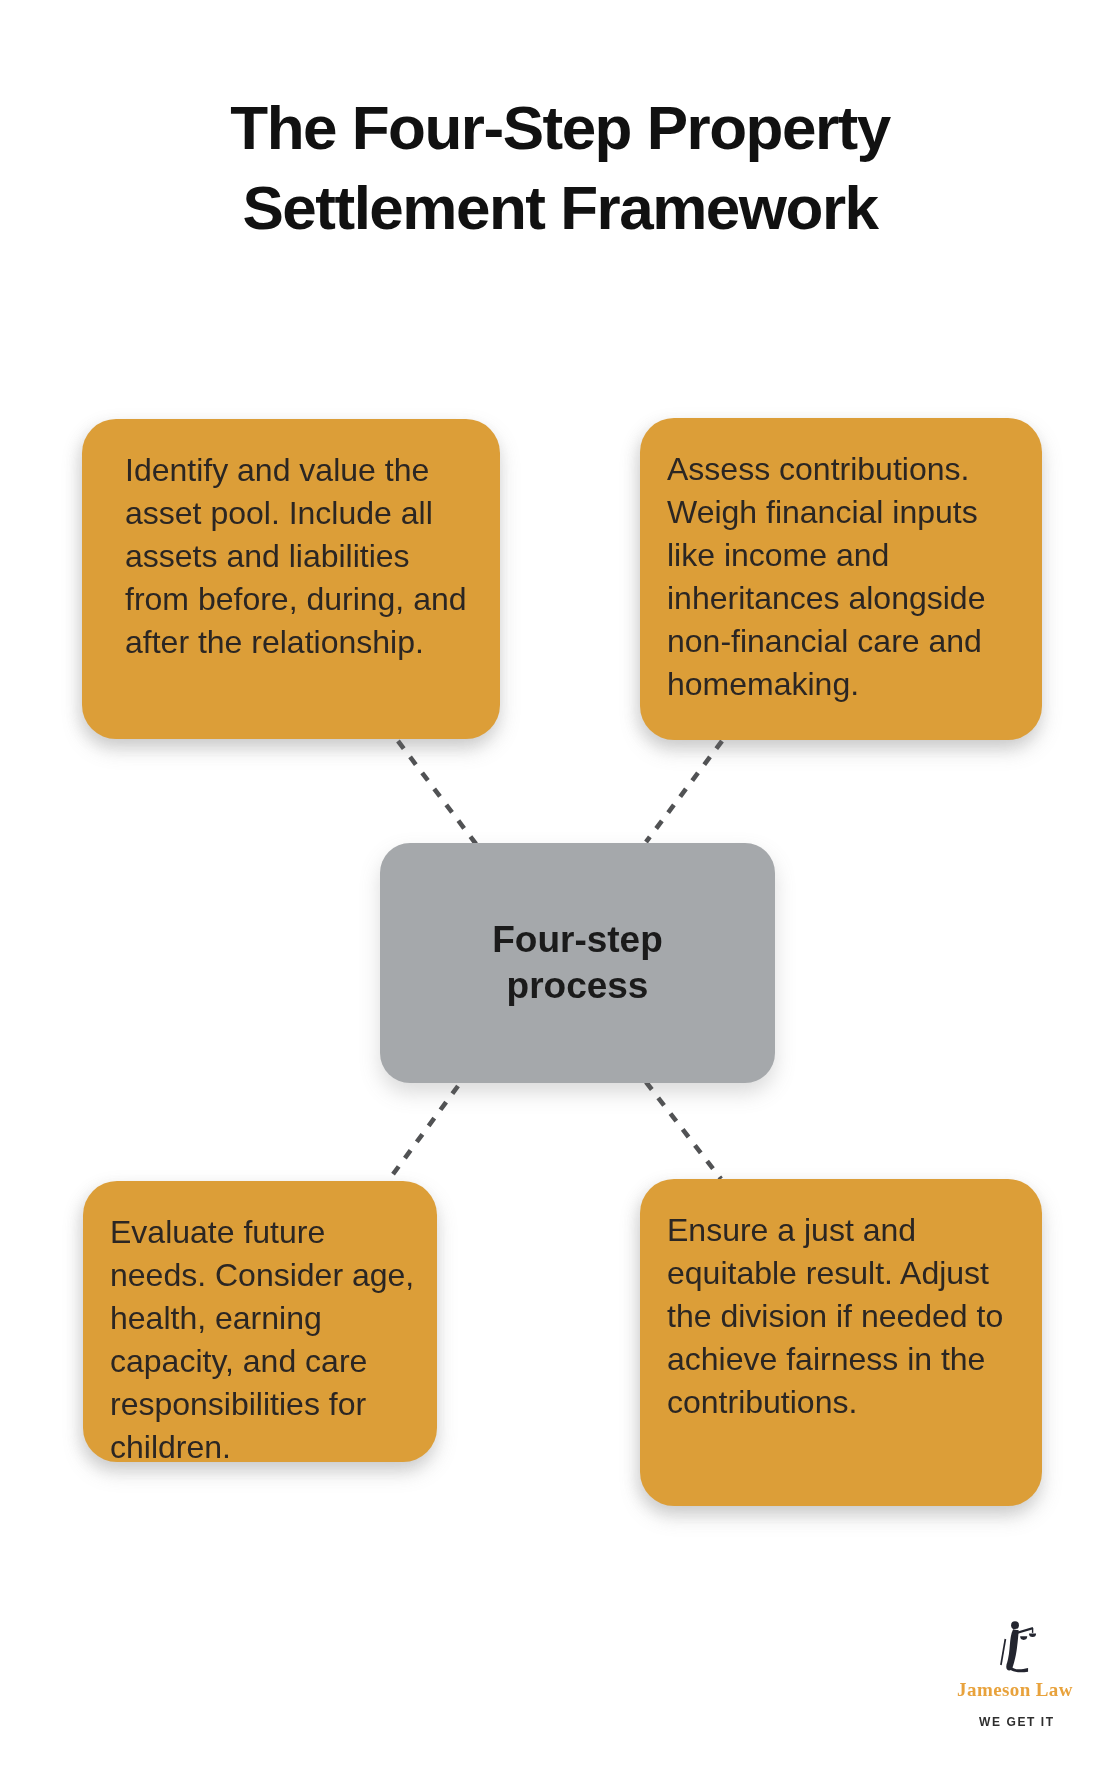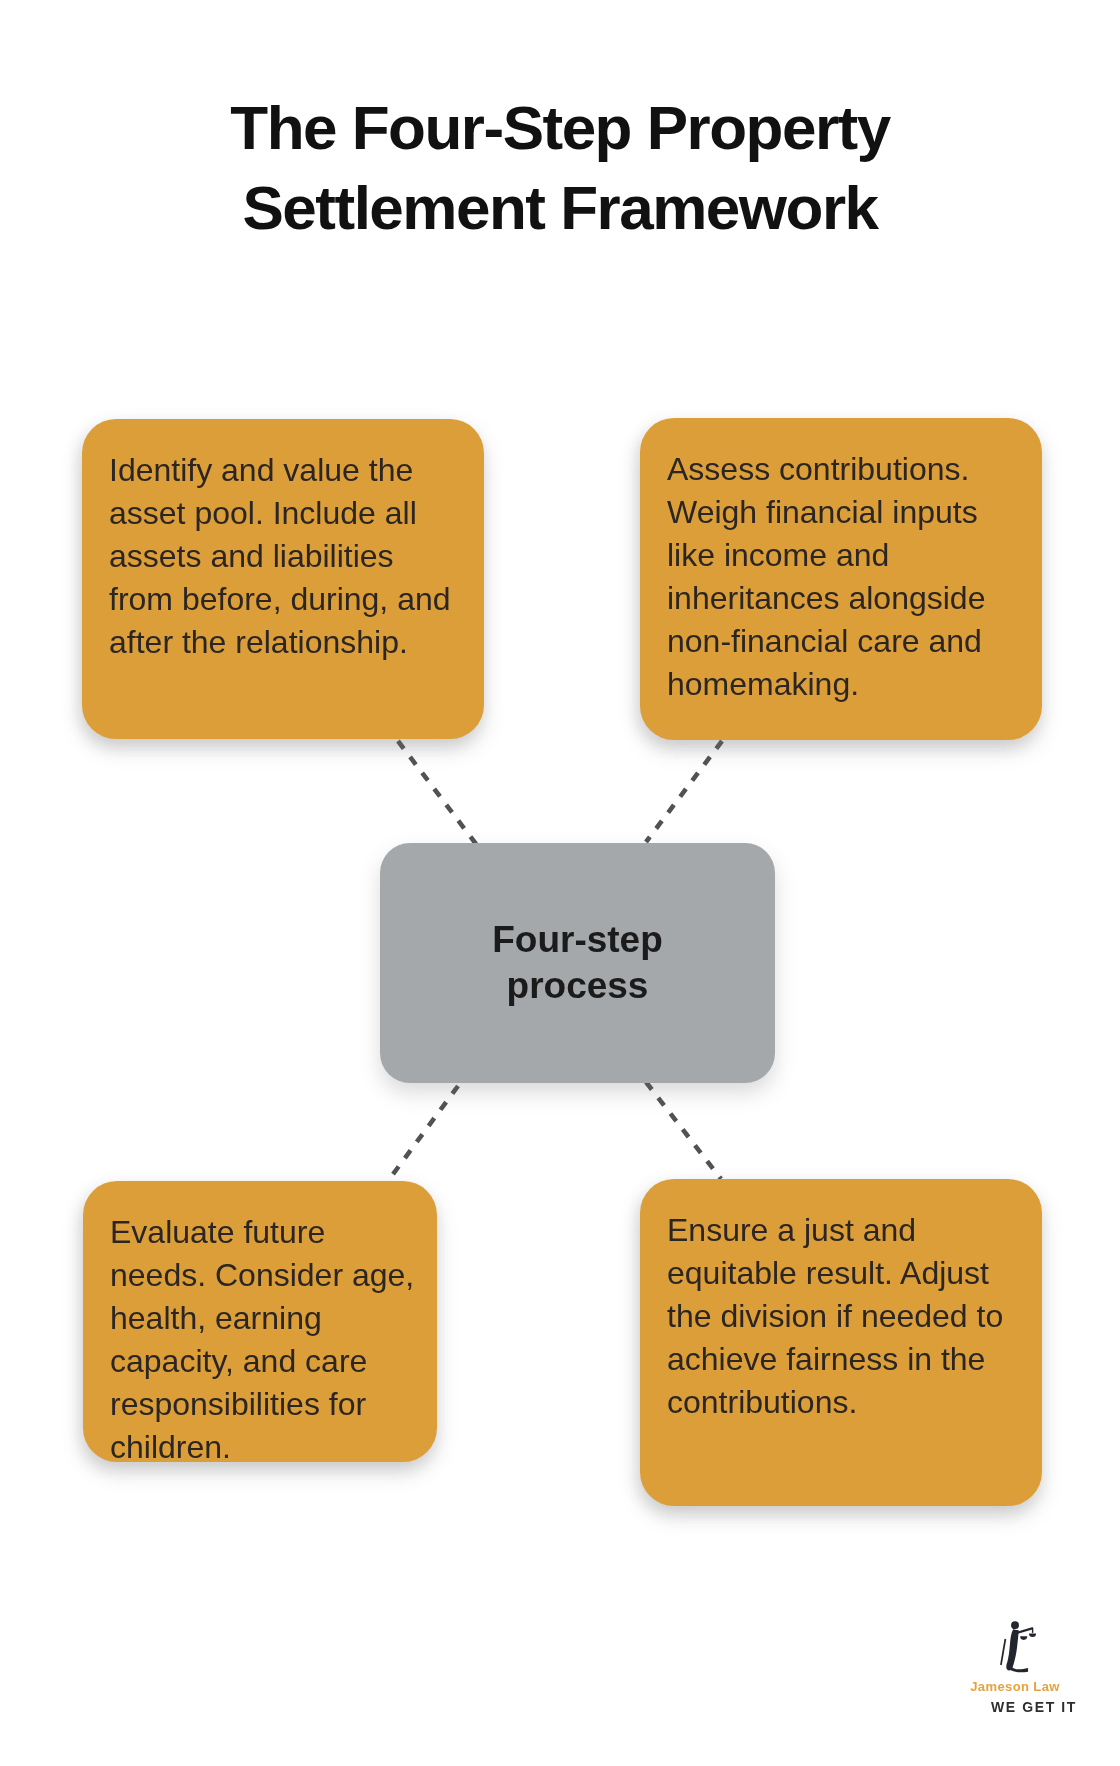--- a/index.html
+++ b/index.html
@@ -45,21 +45,21 @@
     border-radius: 34px;
     box-shadow: 0 10px 20px rgba(110,110,110,0.28), -4px 6px 14px rgba(120,120,120,0.14);
   }
   .step-box p {
     margin: 0;
     padding: 30px 18px 0 27px;
     font-size: 32px;
     line-height: 43px;
     color: var(--body-text, #2B2623);
   }
-  .box-tl { left: 82px;  top: 419px;  width: 402px; height: 320px; }
+  .box-tl { left: 82px;  top: 419px;  width: 402px; height: 320px; padding-left: 16px; }
   .box-tr { left: 640px; top: 418px;  width: 402px; height: 322px; }
   .box-bl { left: 83px;  top: 1181px; width: 354px; height: 281px; }
   .box-br { left: 640px; top: 1179px; width: 402px; height: 327px; }
 
   .center-box {
     position: absolute;
     left: 380px; top: 843px;
     width: 395px; height: 240px;
     background: var(--center-box, #A5A8AB);
     border-radius: 30px;
@@ -80,32 +80,32 @@
 
   .brand {
     position: absolute;
     left: 953px; top: 1620px;
     width: 124px;
     text-align: center;
   }
   .brand svg { display: block; margin: 0 auto; }
   .brand-name {
     margin-top: 3px;
-    font-family: Liberation Sans, sans-serif;
+    font-family: Liberation Serif, serif;
     font-weight: 700;
-    font-size: 13px;
+    font-size: 19px;
     letter-spacing: 0.4px;
     color: var(--brand-name, #E8A23C);
     white-space: nowrap;
   }
   .brand-tagline {
-    margin-top: 5px;
-    text-align: right;
+    margin-top: 14px;
+    text-align: left;
     padding-left: 26px;
-    font-size: 14px;
+    font-size: 12px;
     font-weight: 700;
     letter-spacing: 1.6px;
     color: #2e2e2e;
     white-space: nowrap;
   }
 </style>
 </head>
 <body>
 
 <div class="canvas">

